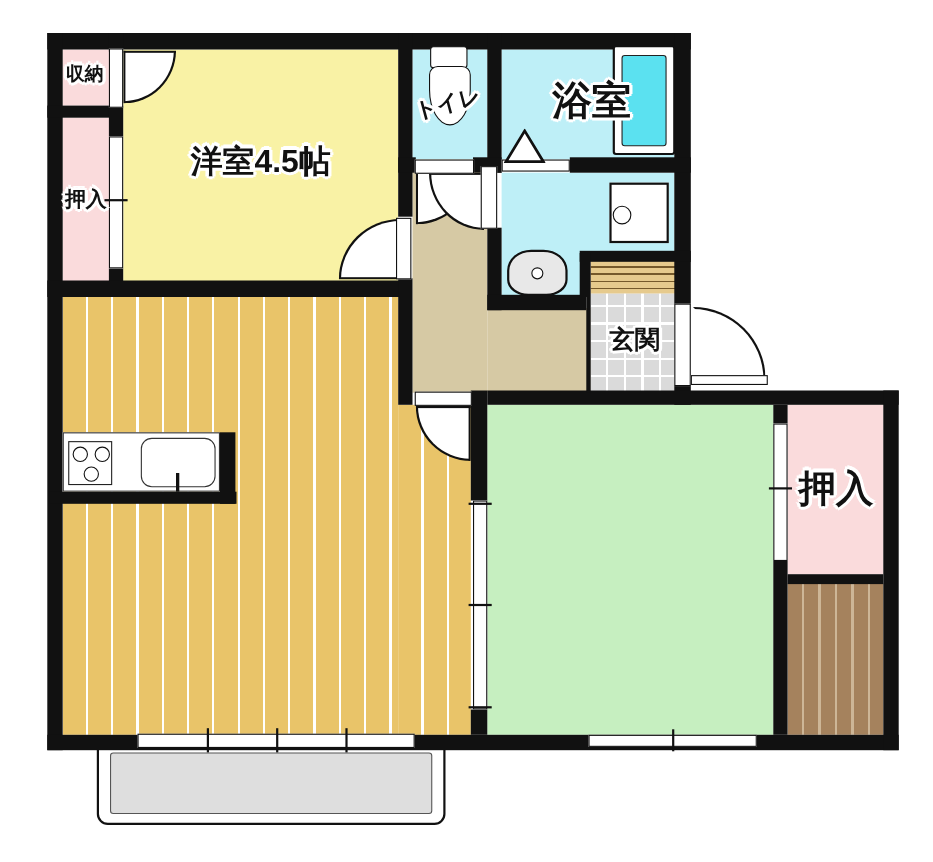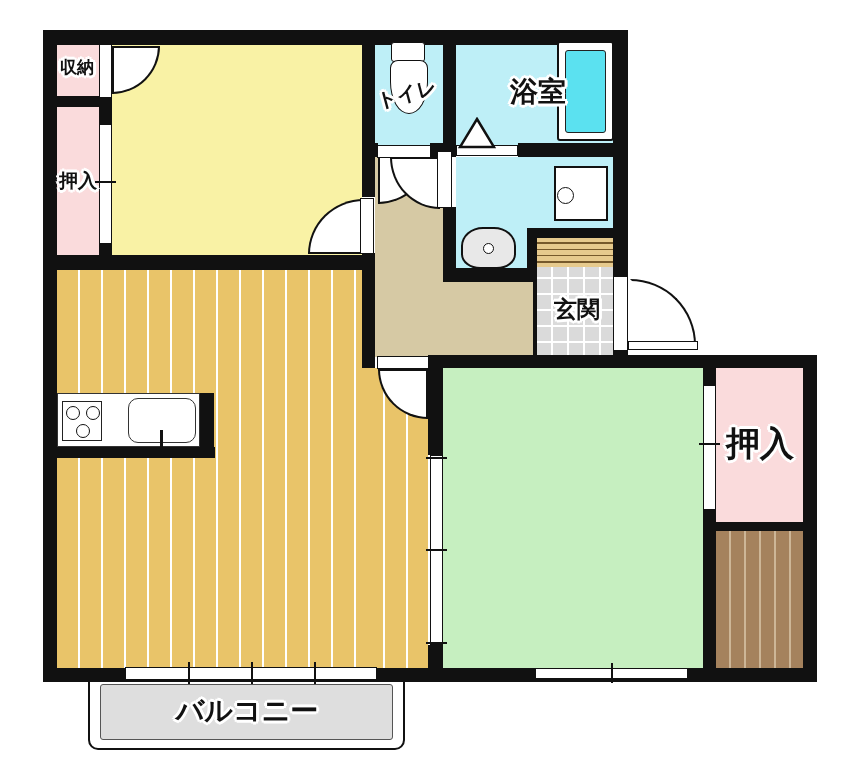--- a/index.html
+++ b/index.html
@@ -145,19 +145,19 @@
   <div class="abs" style="left:565px;top:50px;width:41px;height:83px;background:#5BE1F0;border:1.5px solid #222;border-radius:3px;box-sizing:border-box;"></div>
 
   <div class="fix" style="left:554px;top:166px;width:54px;height:55px;"></div>
   <i class="circ" style="left:557px;top:187px;width:17px;height:17px;"></i>
 
   <div class="abs" style="left:461px;top:227px;width:55px;height:42px;background:#E8E8E8;border:2px solid #111;border-radius:40% 40% 35% 35% / 45% 45% 35% 35%;box-sizing:border-box;"></div>
   <i class="circ" style="left:483px;top:243px;width:11px;height:11px;"></i>
 
   <div class="lbl" style="left:77px;top:67px;font-size:17px;">収納</div>
   <div class="lbl" style="left:78px;top:181px;font-size:19px;">押入</div>
+  <div class="lbl" style="left:237px;top:147px;font-size:29px;">洋室4.5帖</div>
   <div class="lbl" style="left:407px;top:94px;font-size:20px;transform:translate(-50%,-50%) rotate(-15deg);">トイレ</div>
-  <div class="lbl" style="left:538px;top:92px;font-size:28px;text-align:right;">浴室</div>
+  <div class="lbl" style="left:538px;top:92px;font-size:36px;text-align:right;">浴室</div>
   <div class="lbl" style="left:577px;top:309px;font-size:23px;">玄関</div>
   <div class="lbl" style="left:760px;top:444px;font-size:34px;">押入</div>
-  <div class="lbl" style="left:247px;top:711px;font-size:28px;">バルコニー</div>
 
 </div>
 
 </body></html>

